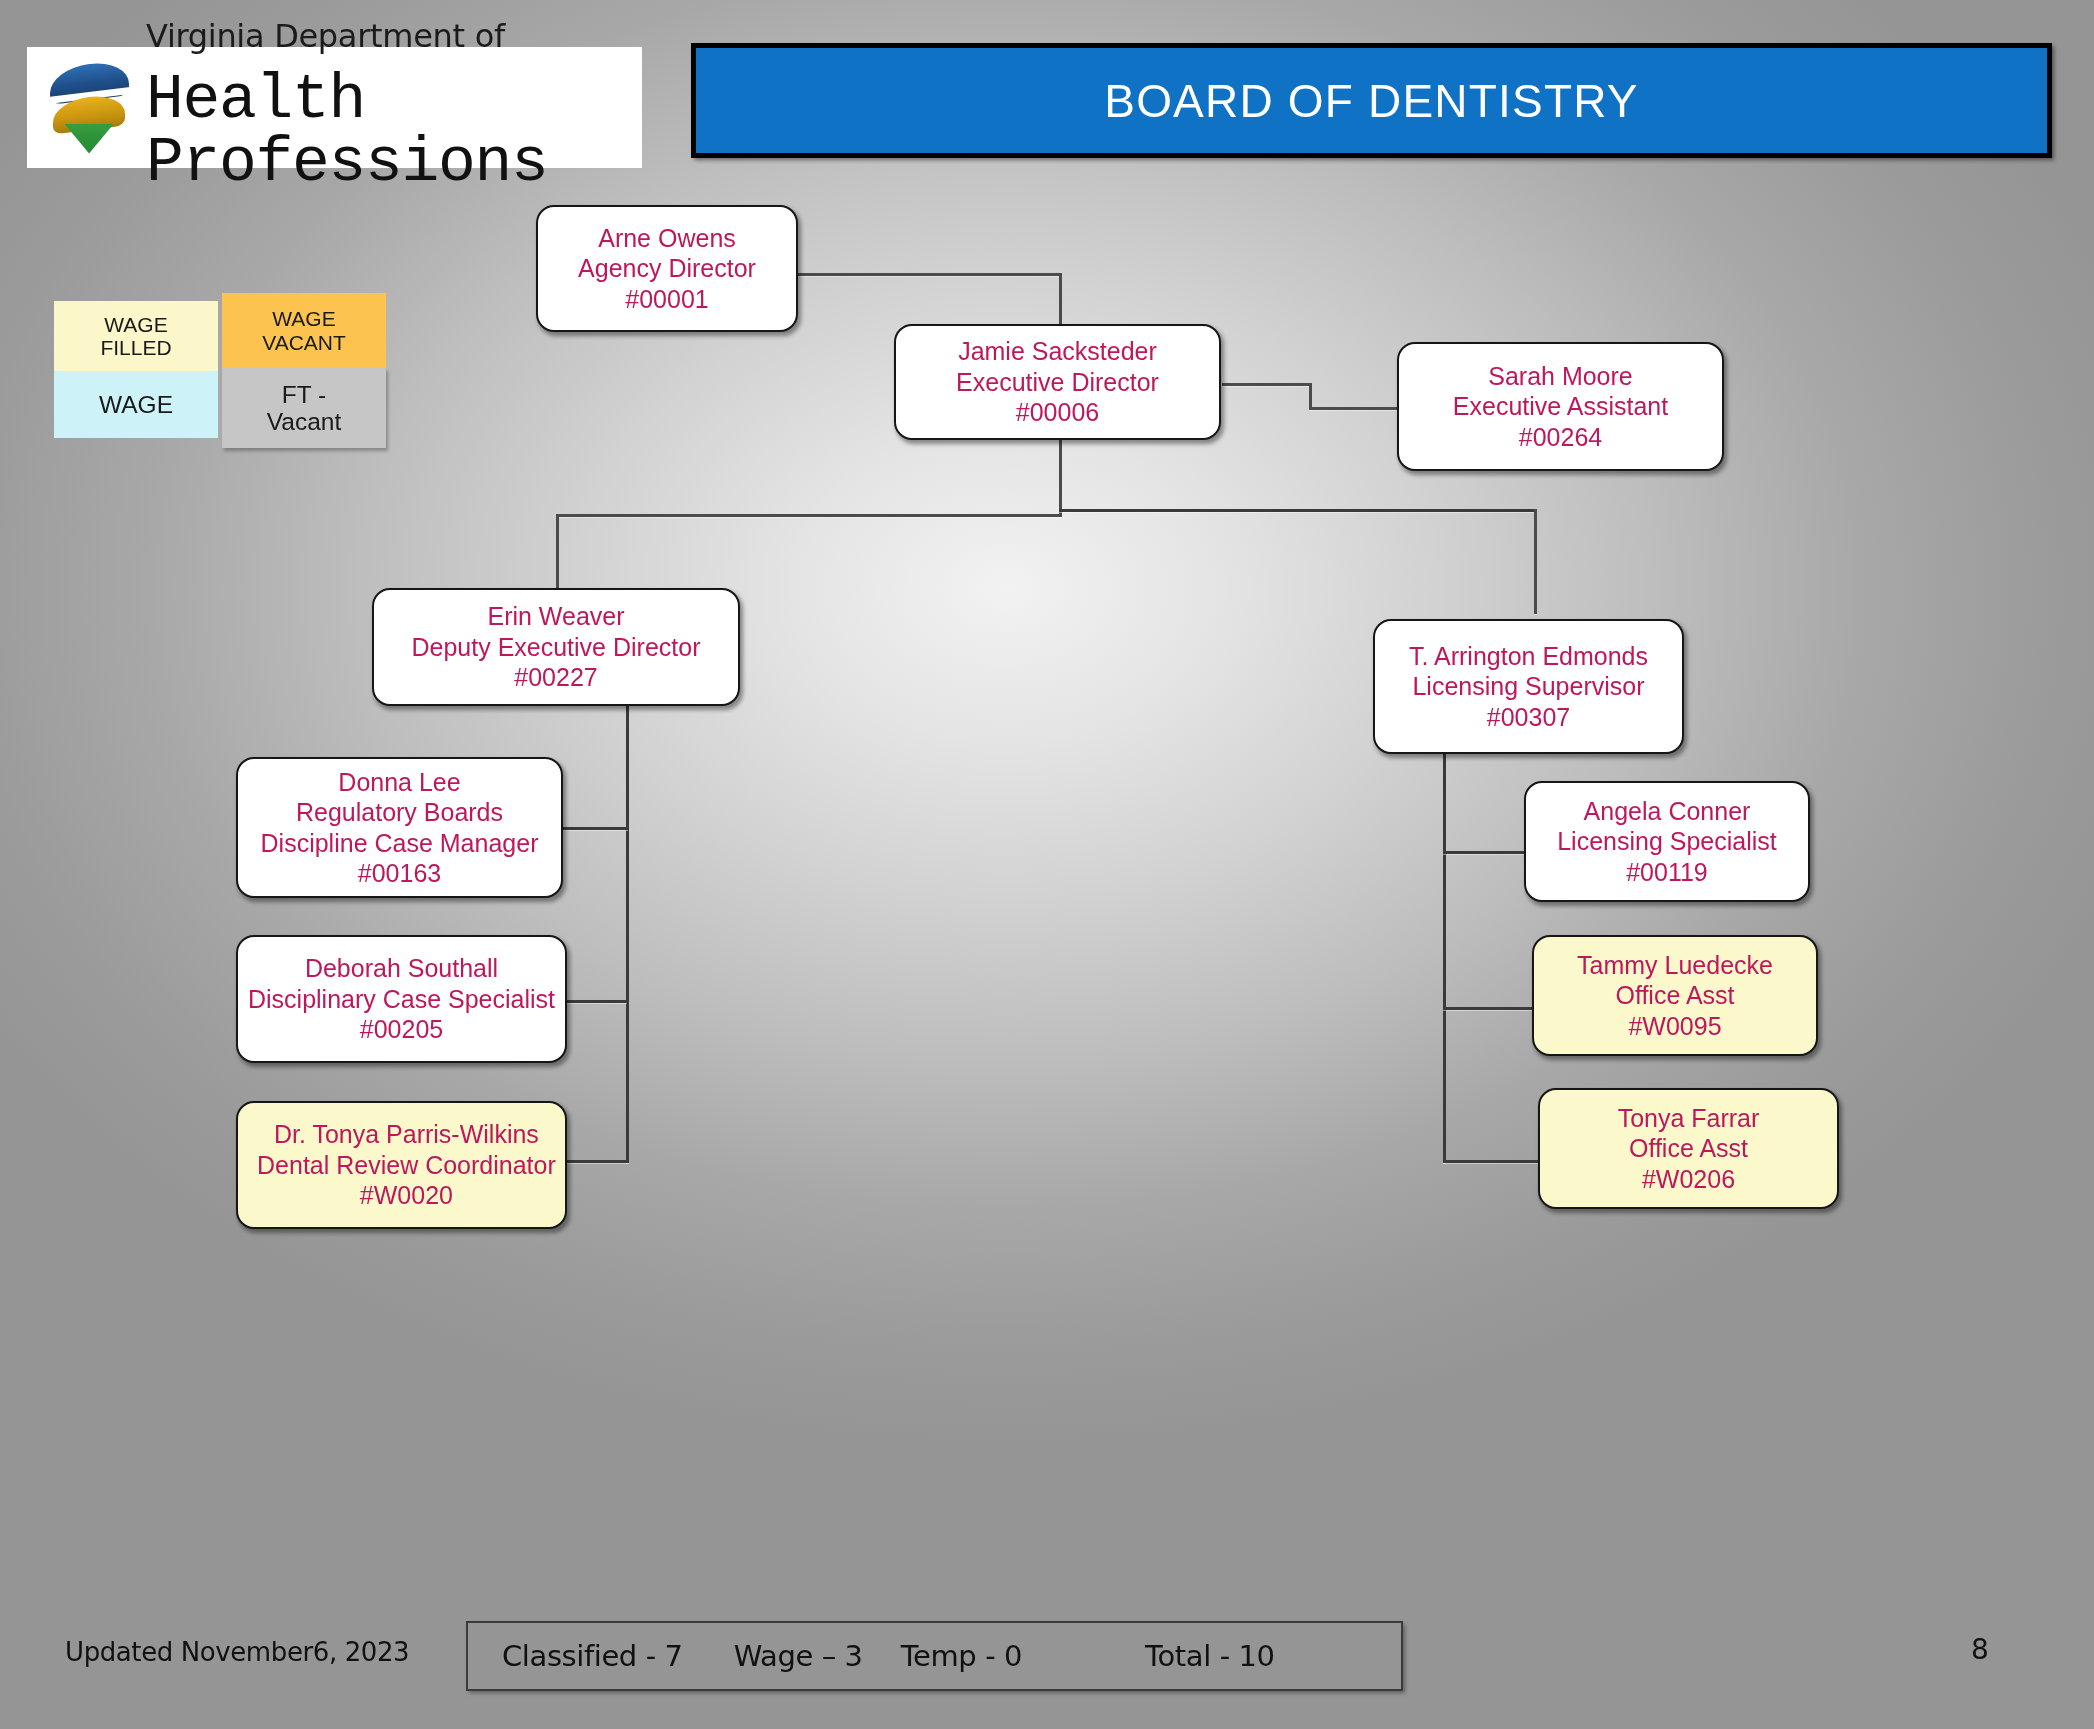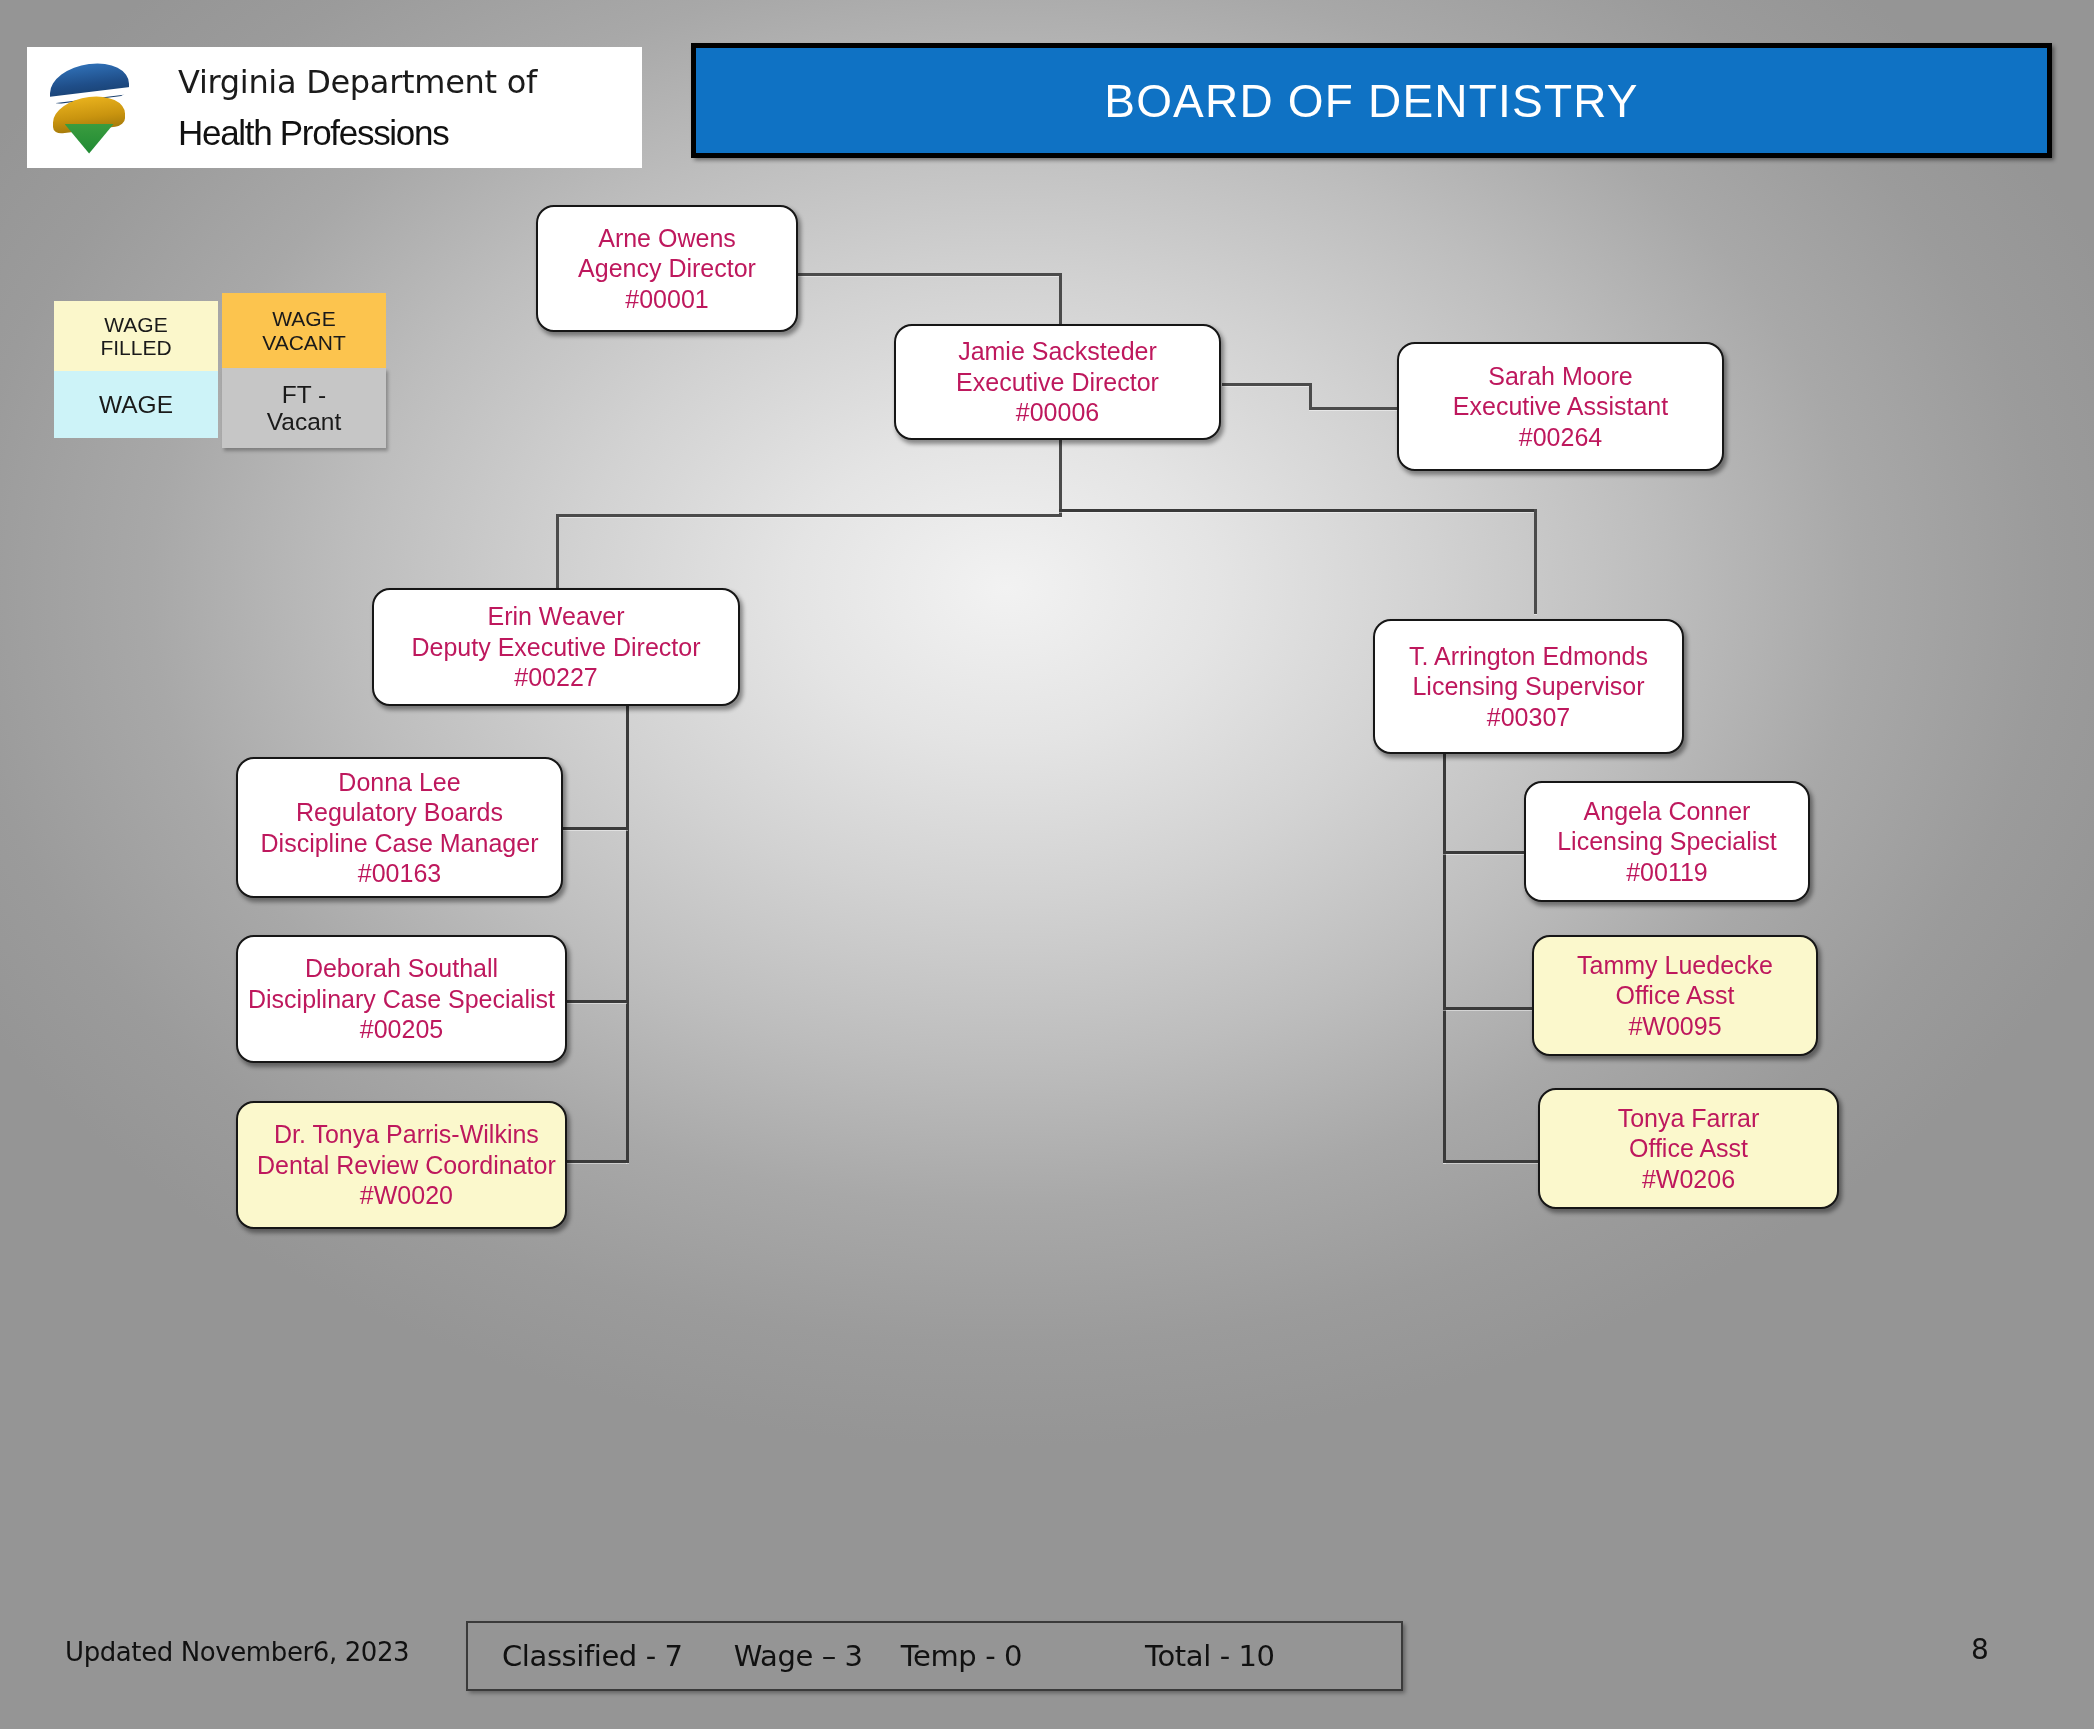--- a/index.html
+++ b/index.html
@@ -29,21 +29,20 @@
 
   
   #logo-box {
     position: absolute;
     left: 27px; top: 47px;
     width: 615px; height: 121px;
     background: #ffffff;
     display: flex;
     align-items: center;
     padding-left: 18px;
-    gap: 32px;
   }
   #logo-mark {
     width: 88px; height: 97px;
     position: relative;
     flex: 0 0 auto;
     margin-right: 13px;
   }
   #logo-mark .band-blue {
     position: absolute; left: 4.9px; top: 4.9px;
     width: 79px; height: 36px;
@@ -69,22 +68,22 @@
     width: 82px; height: 7.4px;
     background: #ffffff;
     transform: skewY(-7deg);
   }
   #logo-text { display: flex; flex-direction: column; line-height: 1; }
   #logo-line1 {
     font-family: "DejaVu Sans", sans-serif;
     font-size: 32px; color: #1b1b1b; letter-spacing: -0.3px;
   }
   #logo-line2 {
-    font-family: Liberation Sans, sans-serif;
-    font-size: 35px; color: #111111; letter-spacing: -1.3px;
+    font-family: Liberation Mono, monospace;
+    font-size: 63px; color: #111111; letter-spacing: -1.3px;
     margin-top: 17px;
   }
 
   
   #title-banner {
     position: absolute;
     left: 691px; top: 43px;
     width: 1361px; height: 115px;
     background: #0f72c4;
     border: 5.7px solid #000000;

